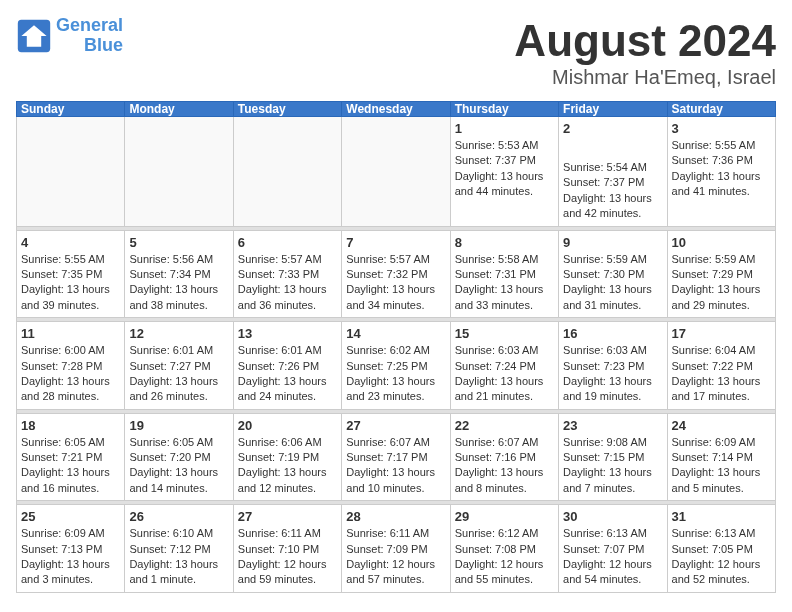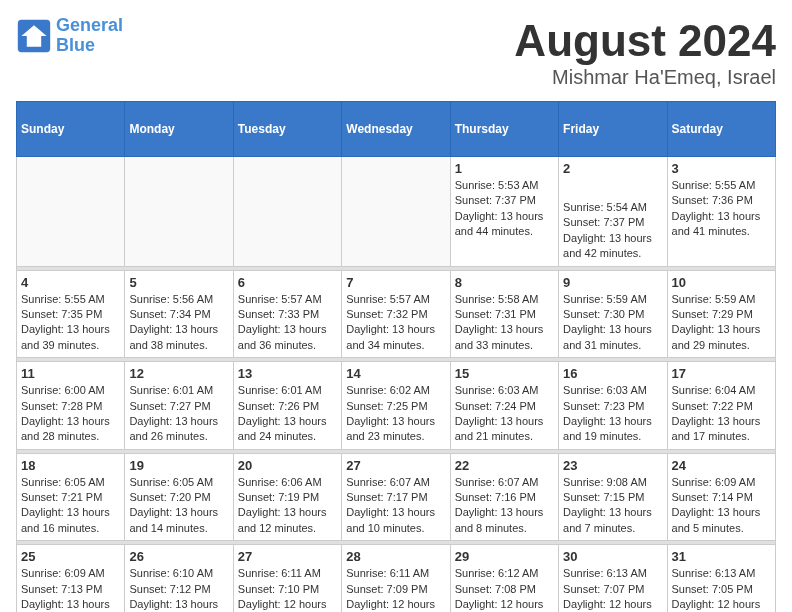--- a/index.html
+++ b/index.html
@@ -12,20 +12,21 @@
     }
     .header-section {
       display: flex;
       justify-content: space-between;
       align-items: flex-start;
       margin-bottom: 12px;
     }
     .logo {
       display: flex;
       align-items: center;
+      text-align: right;
     }
     .logo-text {
       font-size: 18px;
       font-weight: bold;
       color: #333;
       line-height: 1.1;
     }
     .logo-text span {
       color: #4a90d9;
     }
@@ -47,21 +48,21 @@
       color: #555;
     }
     .calendar-table {
       width: 100%;
       border-collapse: collapse;
       font-size: 11px;
     }
     .calendar-table th {
       background-color: #3a78c9;
       color: #fff;
-      padding: 20px 4px;
+      padding: 0 4px;
       text-align: left;
       font-size: 12px;
       border: 1px solid #2a68b9;
     }
     .calendar-table td {
       border: 1px solid #ccc;
       vertical-align: top;
       padding: 4px;
       height: 80px;
       width: calc(100% / 7);

